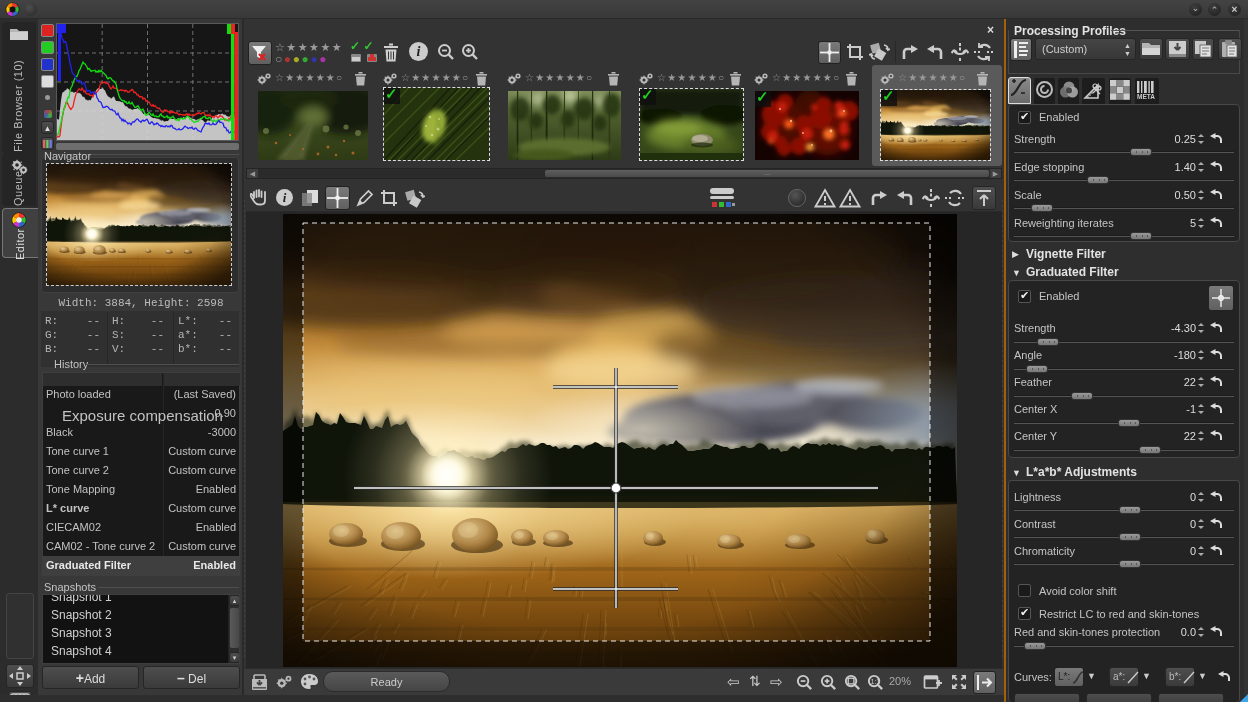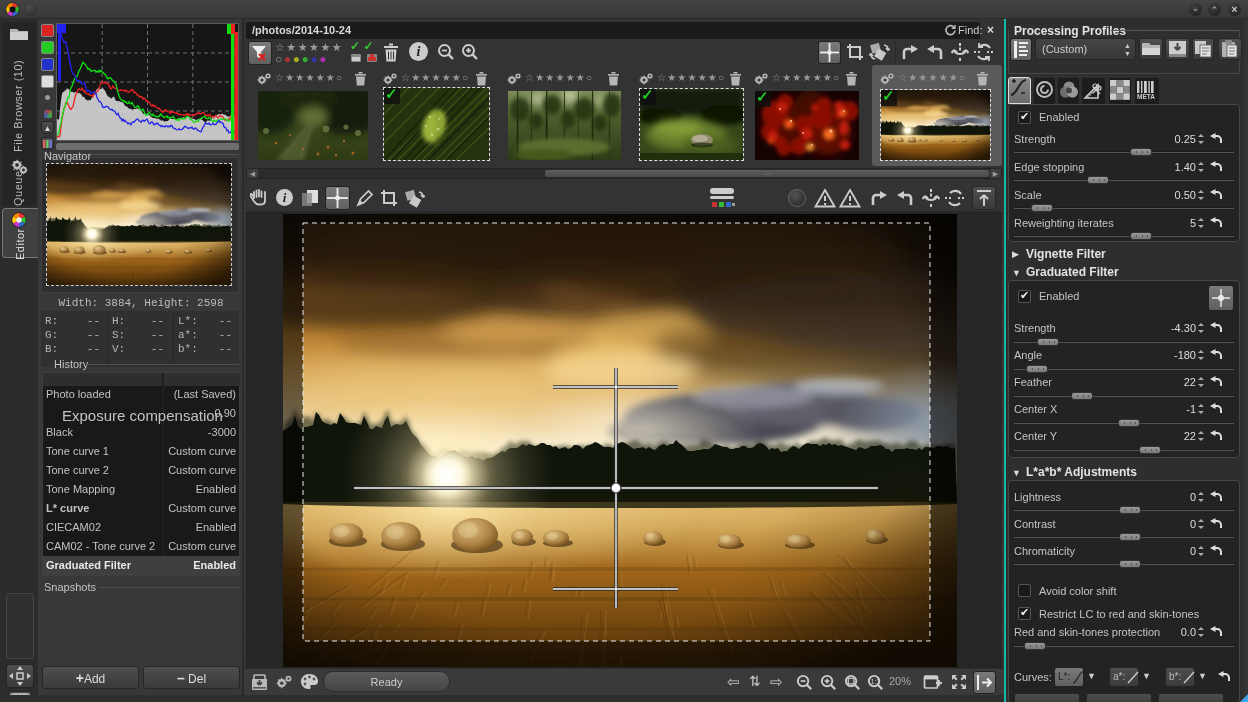--- a/index.html
+++ b/index.html
@@ -210,36 +210,37 @@
 <div class="abs" style="left:60px;top:483px;width:138px;text-align:right;font-size:11px;color:#c2c2c2;font-weight:normal">Custom curve</div>
 <div class="abs" style="left:8px;top:502px;font-size:11px;color:#c2c2c2;font-weight:normal">CIECAM02</div>
 <div class="abs" style="left:60px;top:502px;width:138px;text-align:right;font-size:11px;color:#c2c2c2;font-weight:normal">Enabled</div>
 <div class="abs" style="left:8px;top:521px;font-size:11px;color:#c2c2c2;font-weight:normal">CAM02 - Tone curve 2</div>
 <div class="abs" style="left:60px;top:521px;width:138px;text-align:right;font-size:11px;color:#c2c2c2;font-weight:normal">Custom curve</div>
 <div class="abs" style="left:8px;top:540px;font-size:11px;color:#e8e8e8;font-weight:bold">Graduated Filter</div>
 <div class="abs" style="left:60px;top:540px;width:138px;text-align:right;font-size:11px;color:#e8e8e8;font-weight:bold">Enabled</div>
 
  <div class="abs lbl" style="left:6px;top:562px;font-size:11px">Snapshots</div>
  <div class="abs" style="left:60px;top:568px;width:141px;height:1px;background:#4e4e4e"></div>
+ <div class="abs" style="left:4px;top:575px;width:198px;height:70px;background:#121212;border:1px solid #3e3e3e;overflow:hidden">
+  <div class="abs" style="left:8px;top:-5px;font-size:12px;color:#d0d0d0">Snapshot 1</div>
+  <div class="abs" style="left:8px;top:13px;font-size:12px;color:#d0d0d0">Snapshot 2</div>
+  <div class="abs" style="left:8px;top:31px;font-size:12px;color:#d0d0d0">Snapshot 3</div>
+  <div class="abs" style="left:8px;top:49px;font-size:12px;color:#d0d0d0">Snapshot 4</div>
+  <div class="abs" style="right:0;top:0;width:11px;height:68px;background:#2e2e2e;border-left:1px solid #222">
+   <div class="abs btn" style="left:0;top:0;width:11px;height:11px;font-size:6px;color:#ccc;text-align:center;line-height:11px">▲</div>
+   <div class="abs btn" style="left:0;bottom:0;width:11px;height:11px;font-size:6px;color:#ccc;text-align:center;line-height:11px">▼</div>
+   <div class="abs" style="left:1px;top:13px;width:9px;height:40px;background:linear-gradient(90deg,#5a5a5a,#484848);border-radius:2px"></div>
+  </div>
+ </div>
  <div class="abs btn" style="left:4px;top:647px;width:97px;height:23px;color:#ddd;font-size:12px;text-align:center;line-height:22px"><b style="font-size:14px">+</b>Add</div>
  <div class="abs btn" style="left:105px;top:647px;width:97px;height:23px;color:#ddd;font-size:12px;text-align:center;line-height:22px"><b style="font-size:14px">–</b>&nbsp;Del</div>
 </div>
 
 <div class="abs" style="left:244px;top:19px;width:760px;height:683px;background:#333">
 
- <div class="abs" style="left:2px;top:3px;width:734px;height:17px;background:#1b1b1b;border-radius:2px 2px 0 0">
-  <div class="abs" style="left:6px;top:2px;font-size:11px;font-weight:bold;color:#d8d8d8">/photos/2014-10-24</div>
-  <svg class="abs" style="left:698px;top:2px" width="13" height="13" viewBox="0 0 13 13">
-          <g fill="none" stroke="#bbb" stroke-width="1.6">
-            <path d="M10.5,4 A4.5,4.5 0 1,0 11,6.5"></path>
-            <path d="M11,1 v3.2 h-3.2" stroke-width="1.4"></path>
-          </g>
-        </svg>
-  <div class="abs" style="left:712px;top:2px;font-size:11px;color:#ccc">Find:</div>
- </div>
  <div class="abs" style="left:743px;top:4px;width:9px;height:11px;color:#ddd;font-weight:bold;font-size:12px">×</div>
 
  <div class="abs btn lit" style="left:4px;top:22px;width:24px;height:24px">
   <svg width="22" height="22" viewBox="0 0 22 22">
           <path d="M3,4 h14 l-5,6 v7 l-4,-2.5 v-4.5 z" fill="#eee"></path>
           <path d="M10,12 l6,6 M16,12 l-6,6" stroke="#d22" stroke-width="2.4"></path>
         </svg>
  </div>
  <div class="abs" style="left:31px;top:22px;width:90px;height:13px;color:#9a9a9a;font-size:11px;letter-spacing:1.5px">☆★★★★★</div>
  <div class="abs" style="left:31px;top:33px;width:110px;height:13px;font-size:12px;letter-spacing:1.6px"><span style="color:#999">○</span><span style="color:#a33">●</span><span style="color:#aa2">●</span><span style="color:#3a3">●</span><span style="color:#33a">●</span><span style="color:#a3a">●</span></div>
@@ -820,21 +821,21 @@
             <line x1="4" y1="3" x2="4" y2="18"></line>
             <path d="M8,10.5 h9 m-4,-4 l4,4 -4,4"></path>
           </g>
         </svg>
  </div>
 </div>
 <div class="abs" style="left:0;top:695px;width:1248px;height:7px;background:#2e2e2e"></div>
 <div class="abs" style="left:244px;top:200px;width:1px;height:460px;background:repeating-linear-gradient(#444 0 2px,transparent 2px 5px)"></div>
 <div class="abs" style="left:1002px;top:200px;width:1px;height:460px;background:repeating-linear-gradient(#444 0 2px,transparent 2px 5px)"></div>
 
-<div class="abs" style="left:1004px;top:19px;width:240px;height:683px;background:#2e2e2e;border-left:2px solid #14b8a6">
+<div class="abs" style="left:1004px;top:19px;width:240px;height:683px;background:#2e2e2e;border-left:2px solid #a16207">
 <div class="abs secthead" style="left:8px;top:5px">Processing Profiles</div>
 <div class="abs" style="left:105px;top:11px;width:128px;height:1px;background:#555"></div>
 <div class="abs" style="left:2px;top:11px;width:1px;height:44px;background:#484848"></div>
 <div class="abs" style="left:233px;top:11px;width:1px;height:44px;background:#484848"></div>
 <div class="abs" style="left:2px;top:54px;width:232px;height:1px;background:#484848"></div>
 <div class="abs btn lit" style="left:4px;top:19px;width:22px;height:23px"><svg width="20" height="21" viewBox="0 0 20 21">
           <g fill="#eee">
             <rect x="3" y="2" width="3" height="17"></rect>
             <rect x="8" y="3" width="9" height="2"></rect>
             <rect x="8" y="7" width="7" height="2"></rect>

